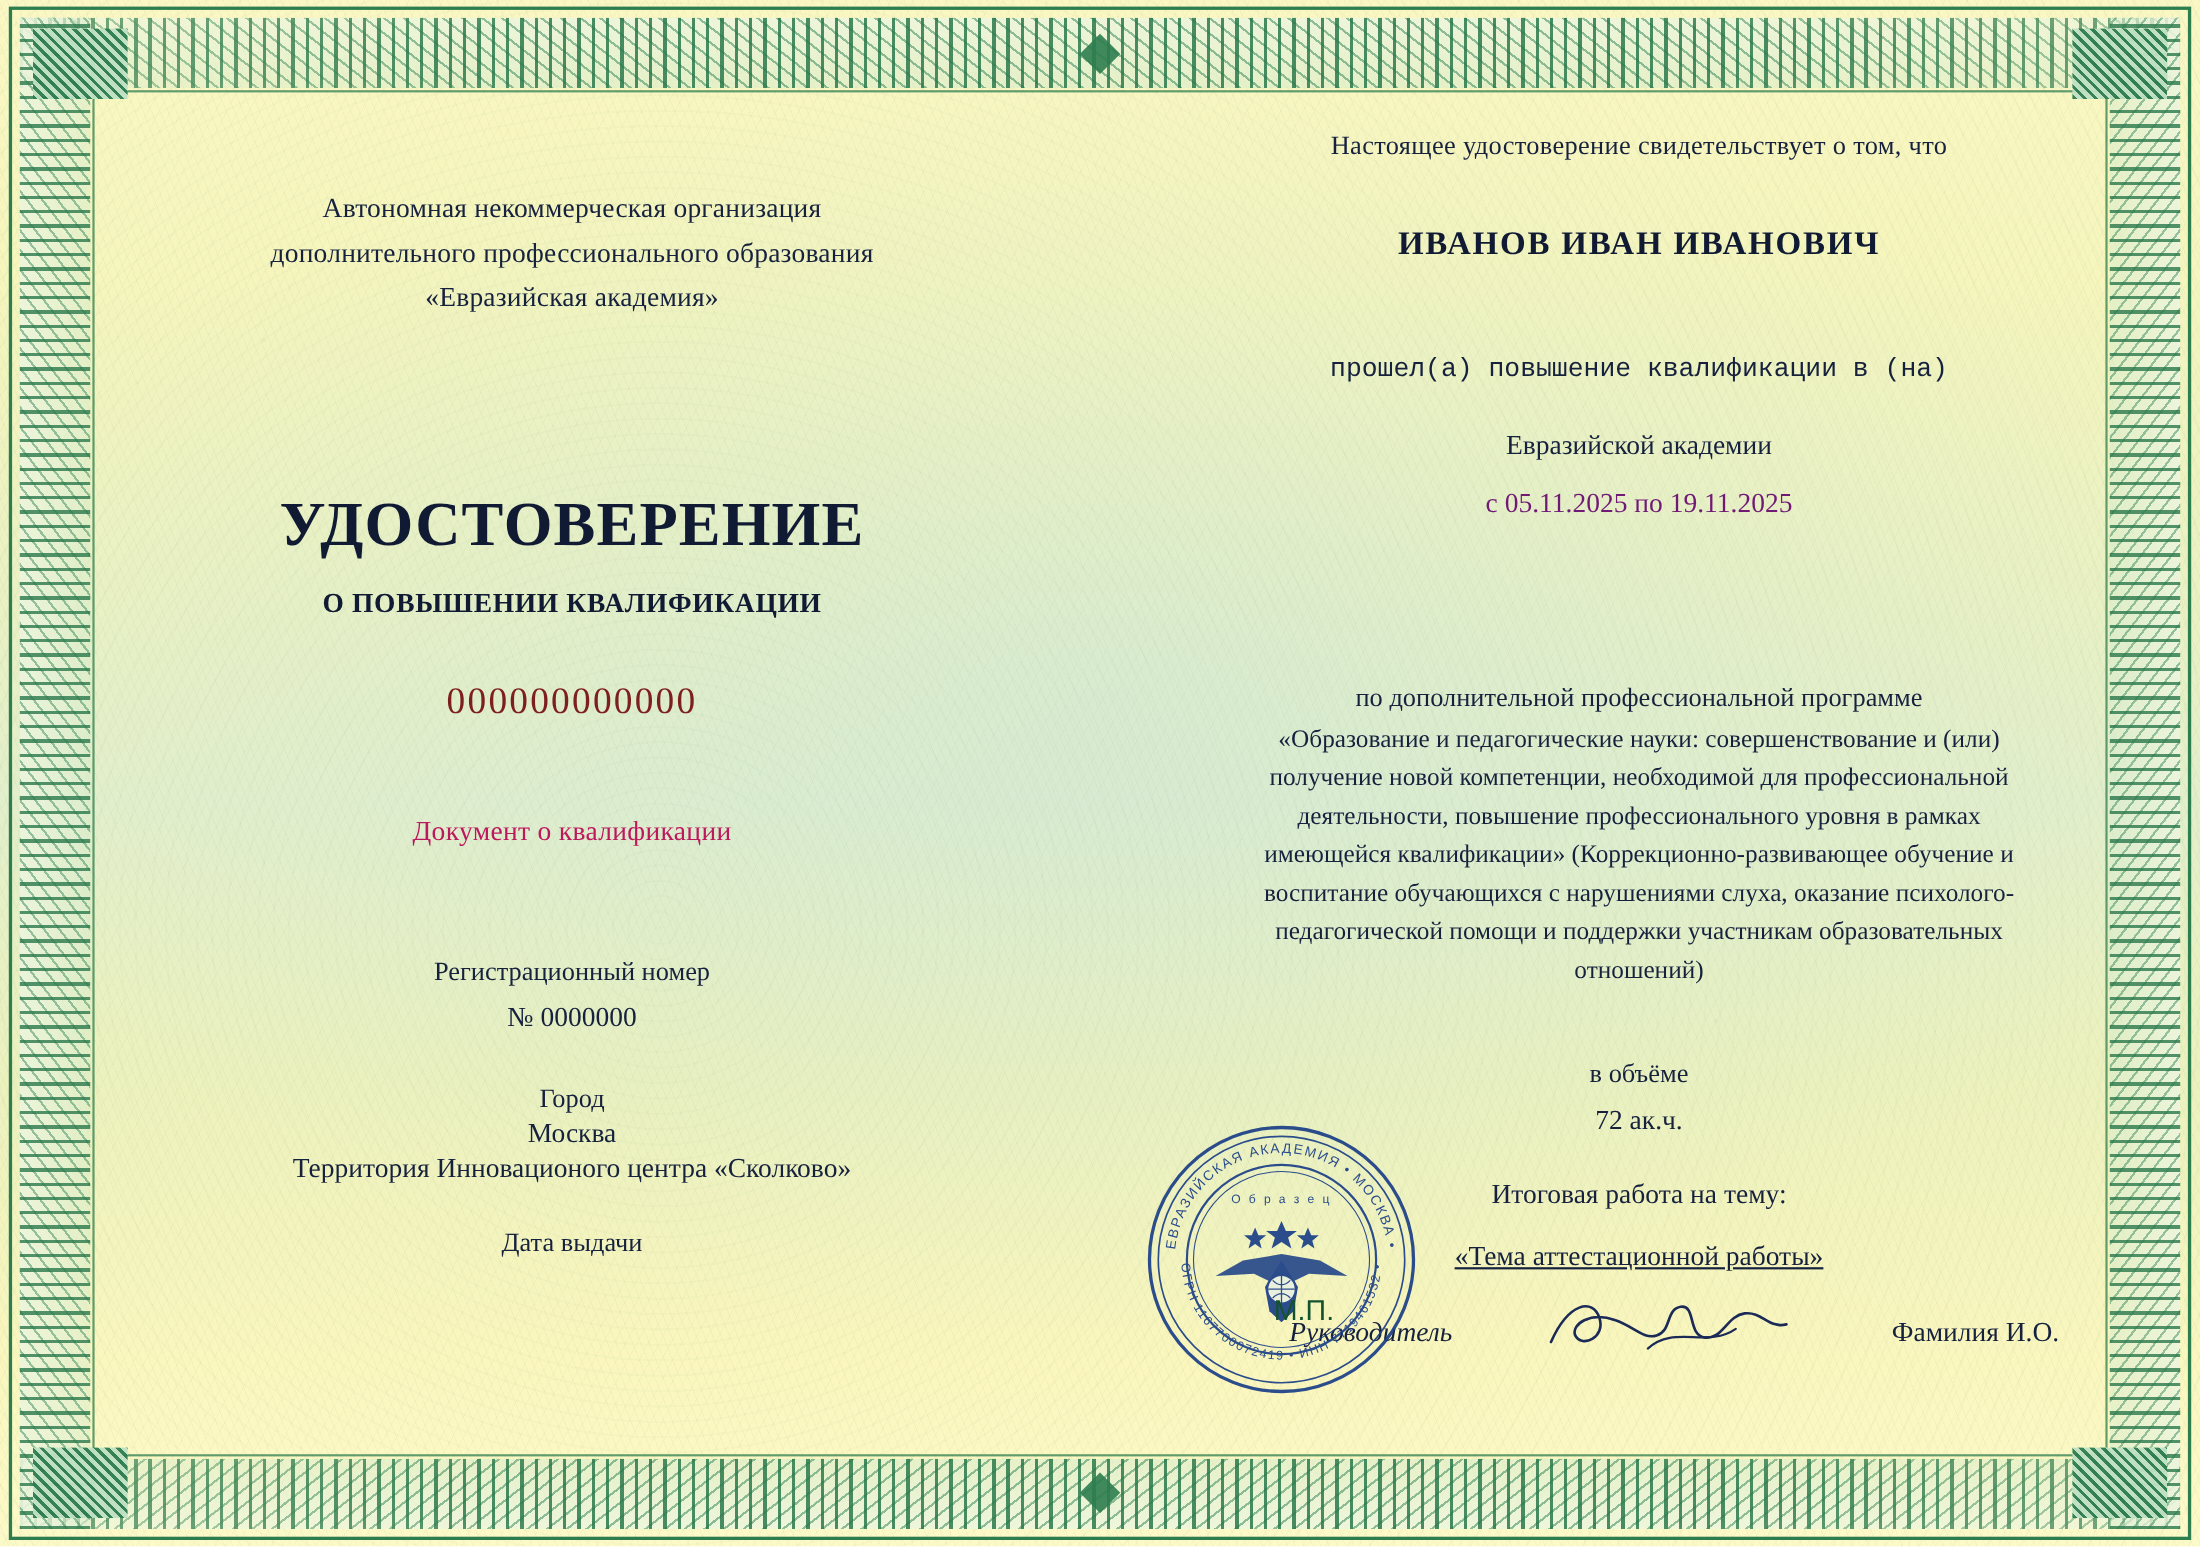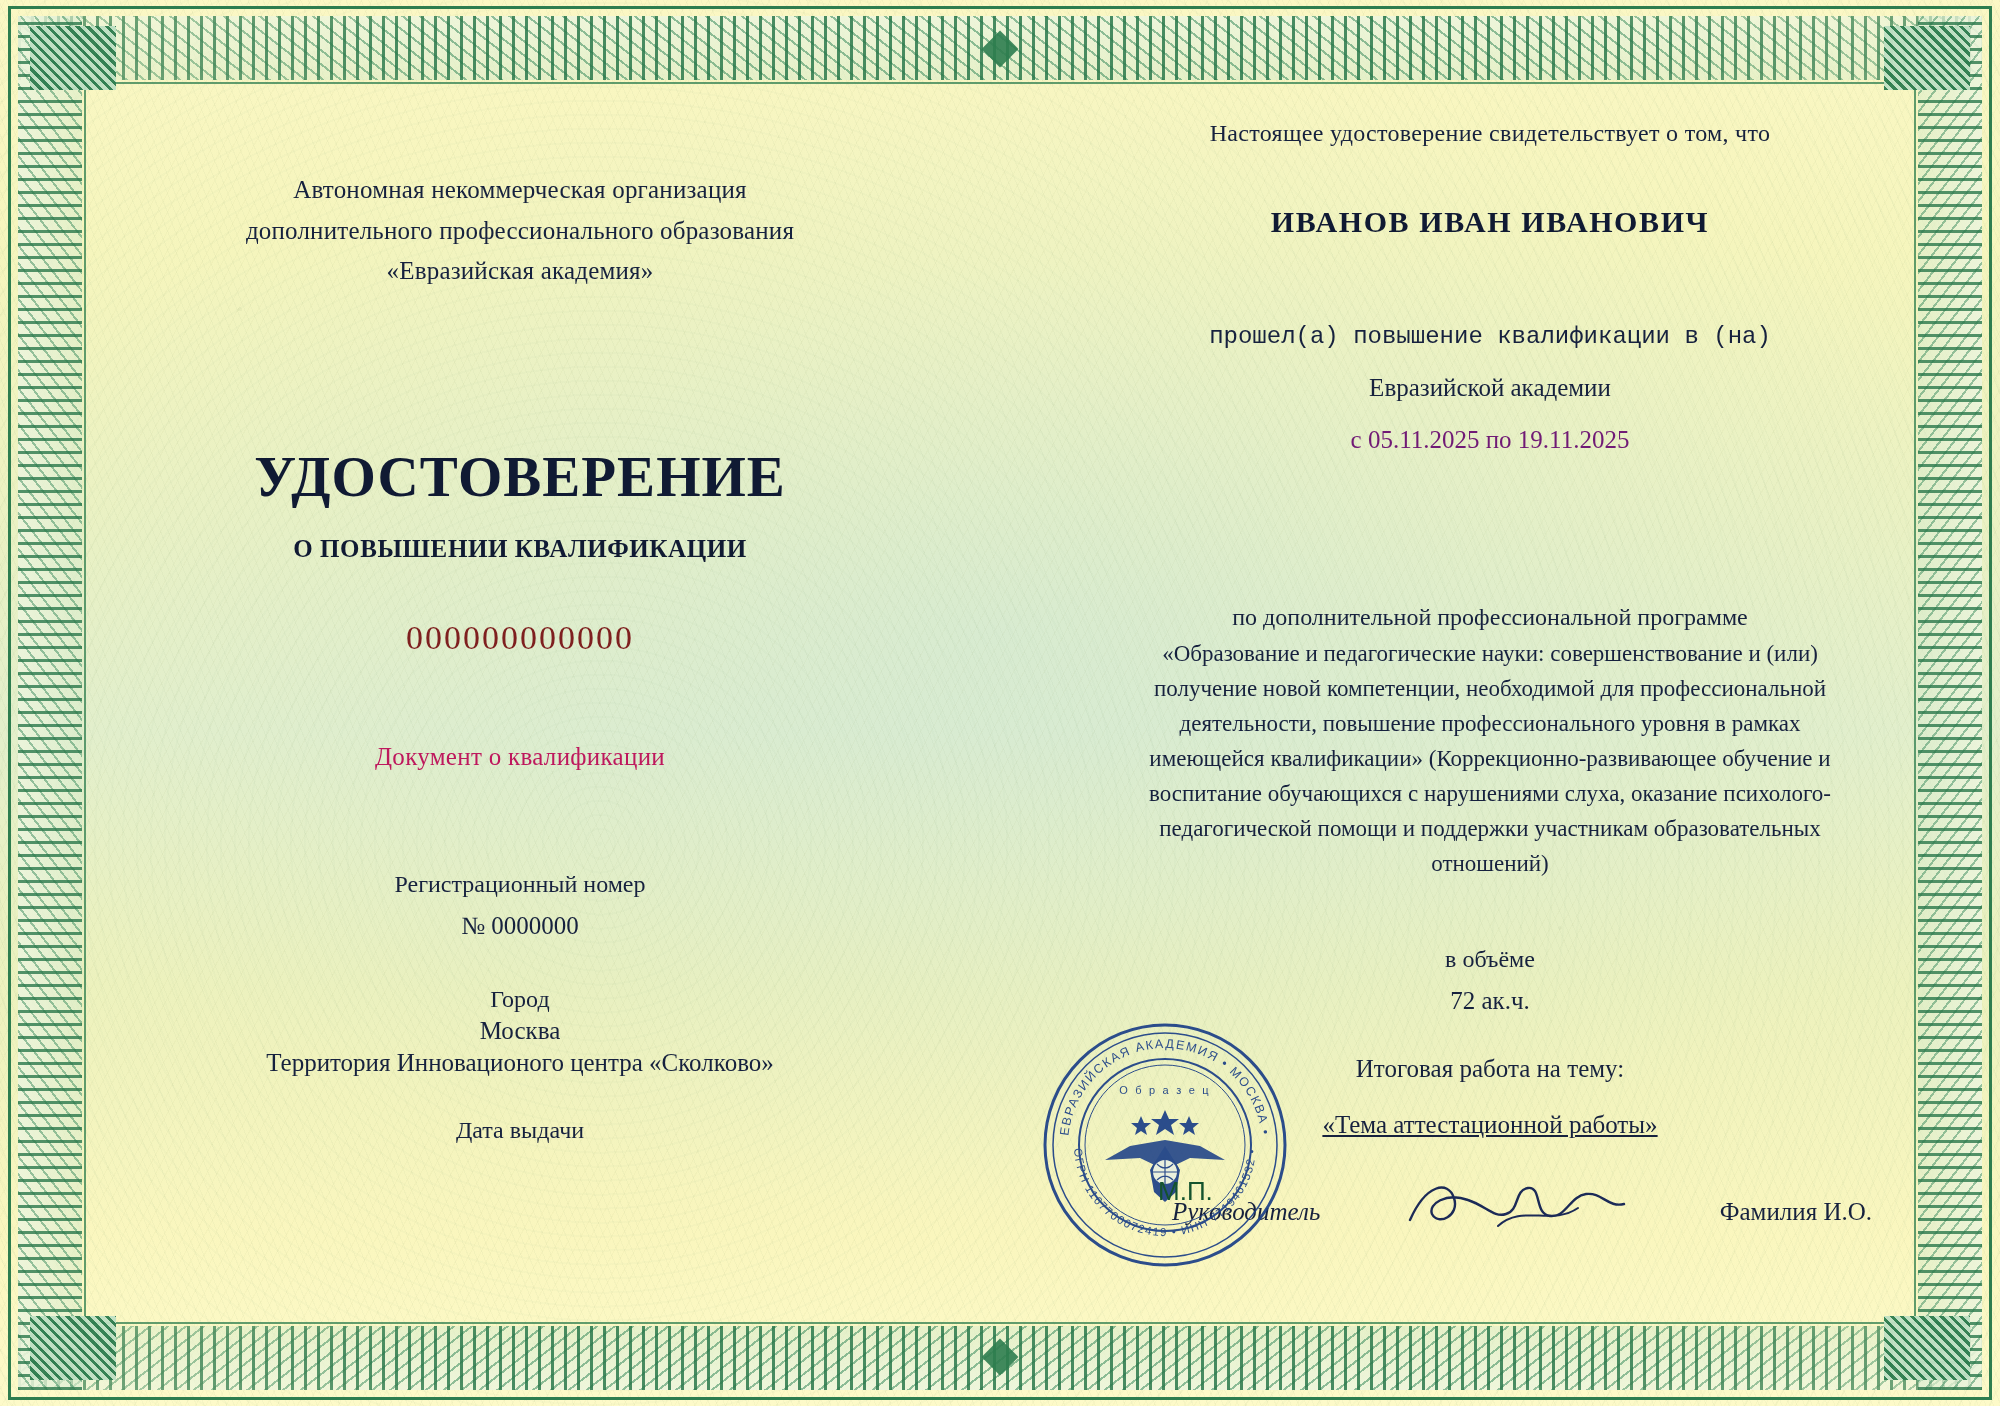--- a/index.html
+++ b/index.html
@@ -210,21 +210,21 @@
     color: #101a33;
   }
   .r-passed {
     font-size: 24px;
     margin-top: 84px;
     color: #16213e;
     font-family: Liberation Mono, monospace;
   }
   .r-place {
     font-size: 25px;
-    margin-top: 24px;
+    margin-top: 42px;
     color: #16213e;
   }
   .r-period {
     font-size: 25px;
     margin-top: 24px;
     color: #701a75;
   }
   .r-prog-label {
     font-size: 24px;
     margin-top: 150px;

